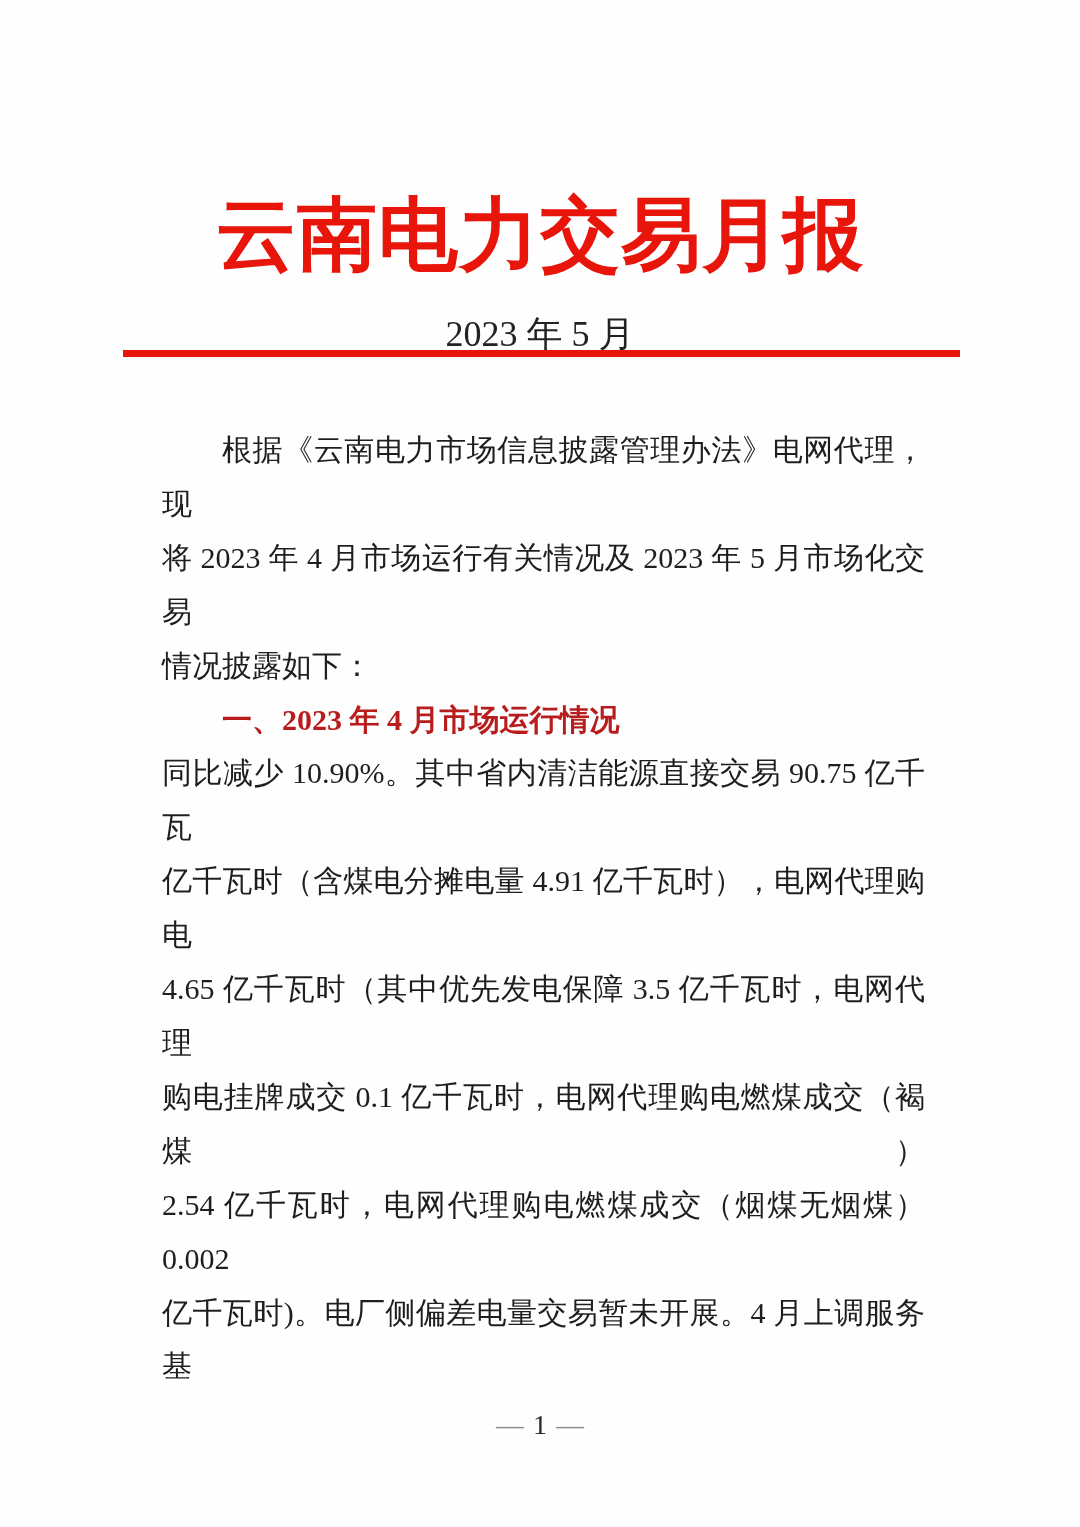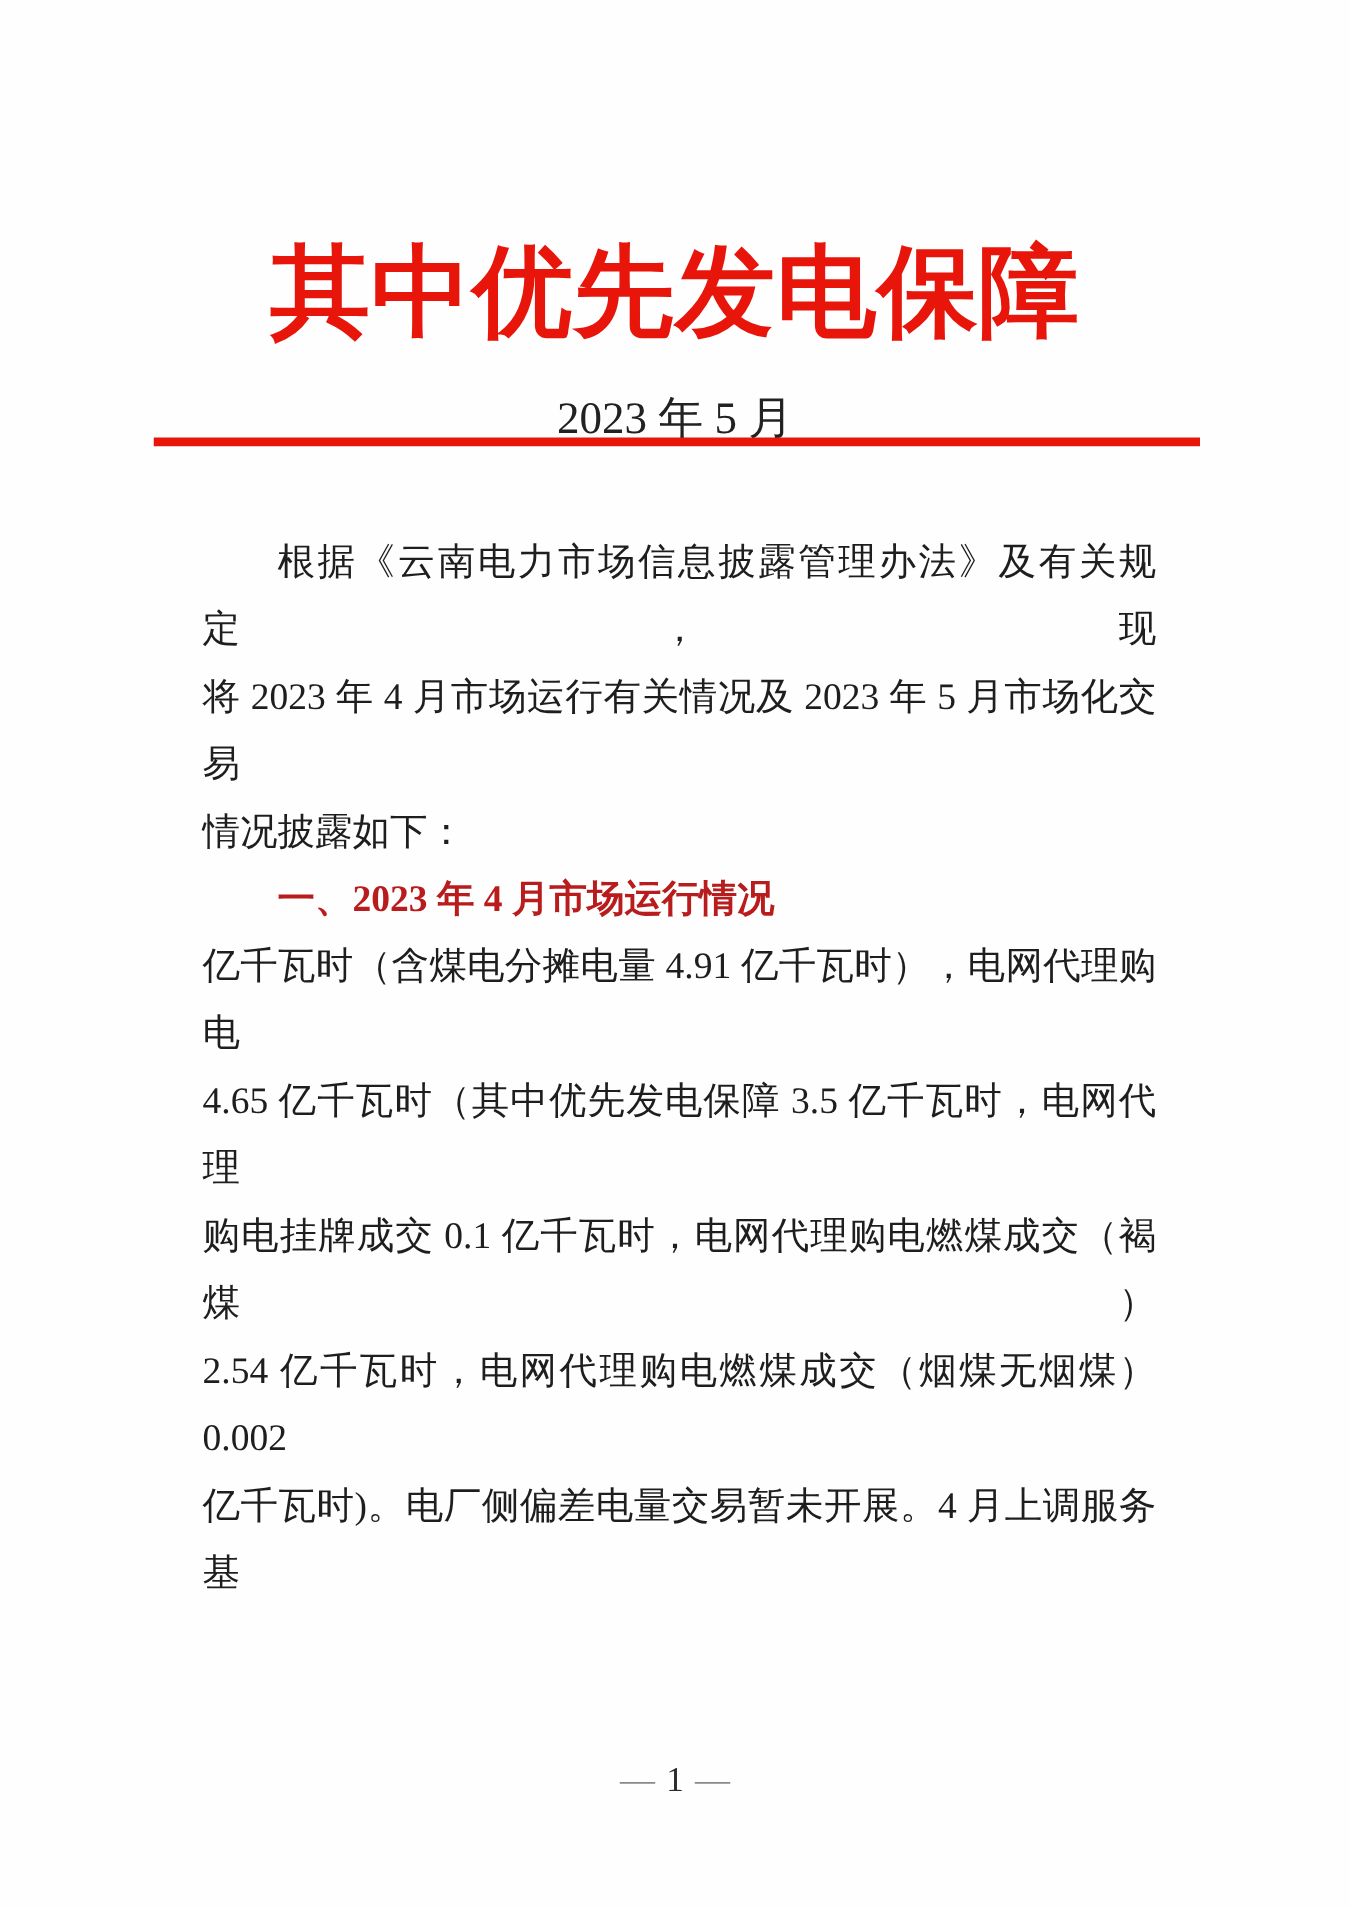--- a/index.html
+++ b/index.html
@@ -74,37 +74,38 @@
   }
   .footer .dash { color: #8a8a8a; }
   .footer .dash.left { margin-right: 9px; }
   .footer .dash.right { margin-left: 9px; }
 </style>
 </head>
 <body>
 
 <div class="page">
 
-  <h1 class="doc-title">其中优先发电保障</h1>
+  <h1 class="doc-title">云南电力交易月报</h1>
 
   <div class="doc-date">2023 年 5 月</div>
 
   <div class="title-rule"></div>
 
   <div class="content">
 
     <div class="para">
-      <div class="line indent">根据《云南电力市场信息披露管理办法》及有关规定，现</div>
+      <div class="line indent">根据《云南电力市场信息披露管理办法》电网代理，现</div>
       <div class="line">将 2023 年 4 月市场运行有关情况及 2023 年 5 月市场化交易</div>
       <div class="line lastline">情况披露如下：</div>
     </div>
 
     <div class="line heading indent lastline">一、2023 年 4 月市场运行情况</div>
 
     <div class="para">
+      <div class="line">同比减少 10.90%。其中省内清洁能源直接交易 90.75 亿千瓦</div>
       <div class="line">亿千瓦时（含煤电分摊电量 4.91 亿千瓦时），电网代理购电</div>
       <div class="line">4.65 亿千瓦时（其中优先发电保障 3.5 亿千瓦时，电网代理</div>
       <div class="line">购电挂牌成交 0.1 亿千瓦时，电网代理购电燃煤成交（褐煤）</div>
       <div class="line">2.54 亿千瓦时，电网代理购电燃煤成交（烟煤无烟煤）0.002</div>
       <div class="line">亿千瓦时)。电厂侧偏差电量交易暂未开展。4 月上调服务基</div>
 
     </div>
 
   </div>
 

